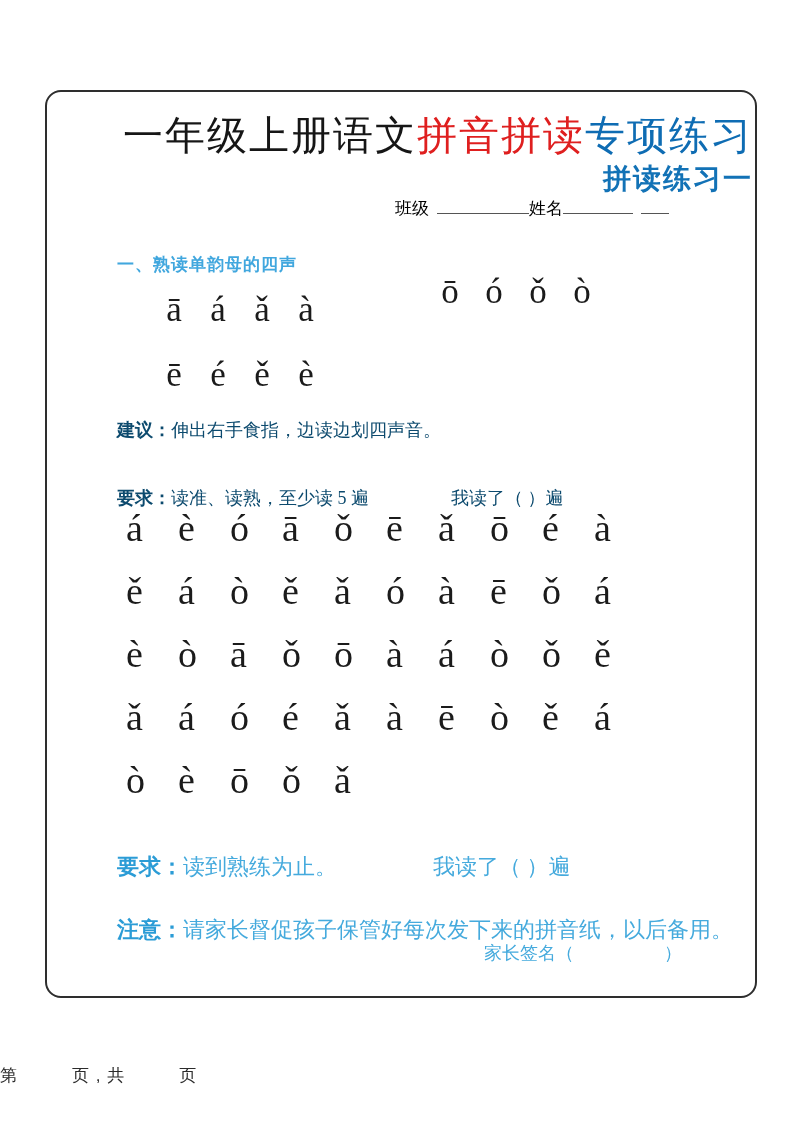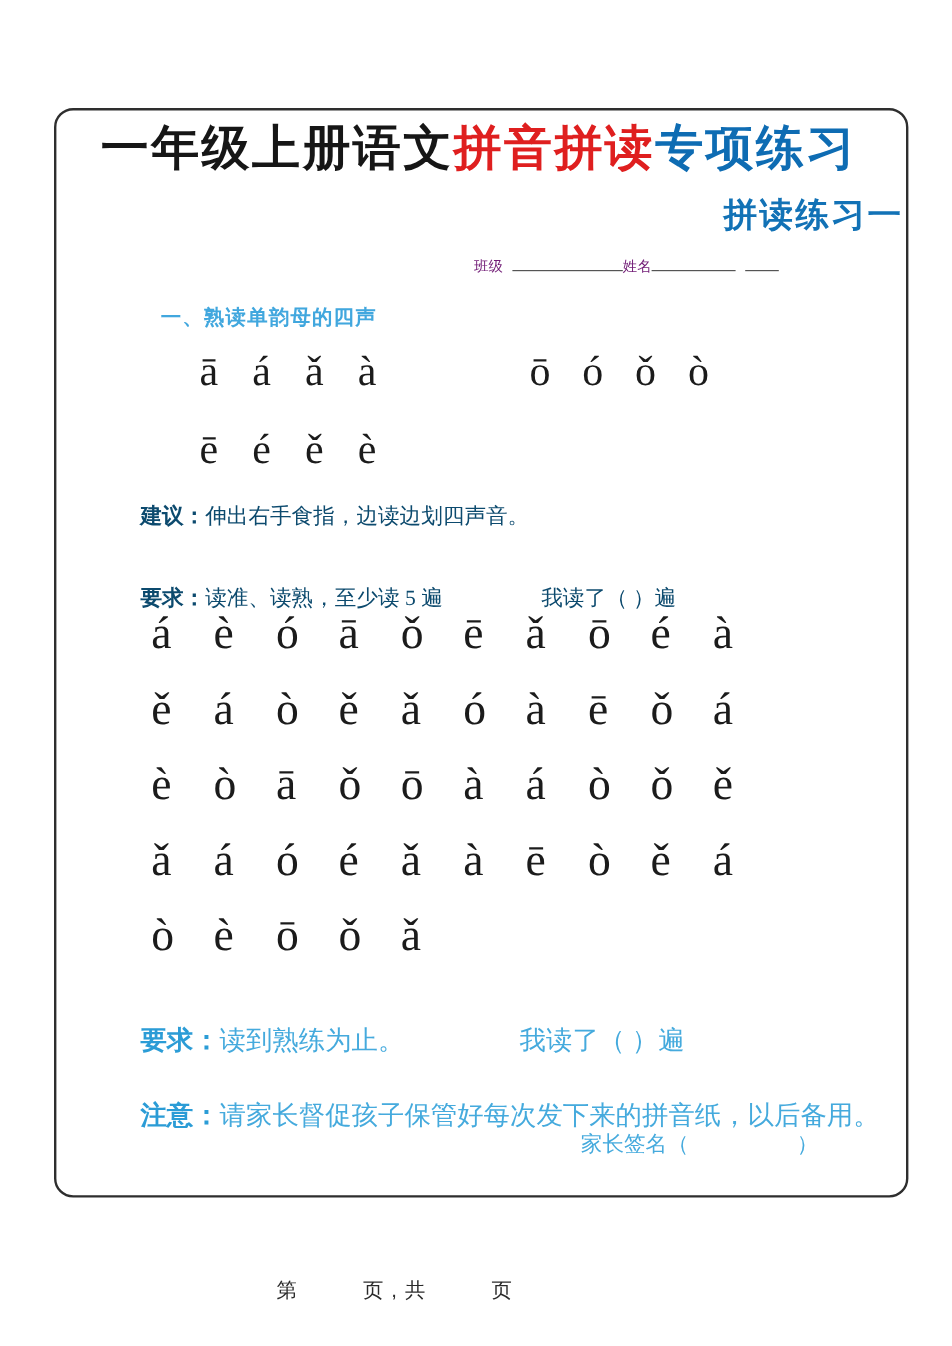--- a/index.html
+++ b/index.html
@@ -11,59 +11,58 @@
     overflow:hidden;
   }
   .border-box {
     position:absolute; left:45px; top:90px;
     width:708px; height:904px;
     border:2px solid #2e2e2e;
     border-radius:16px;
     background:#ffffff;
   }
   .title {
-    position:absolute; left:45px; top:96px; width:708px;
-    text-align:center;
-    font-size:40px; font-weight:700; letter-spacing:2px;
+    position:absolute; left:45px; top:108px; width:708px;
+    text-align:right;
+    font-size:40px; font-weight:400; letter-spacing:2px;
     white-space:nowrap;
   }
   .title .t-black { color:#161616; }
   .title .t-red   { color:#df1f1f; }
   .title .t-blue  { color:#0e6cb3; }
   .subtitle {
     position:absolute; left:45px; top:160px; width:708px;
     text-align:right;
     font-size:28px; font-weight:900; letter-spacing:2px;
     color:#1272b6;
   }
   .class-name-line {
-    position:absolute; left:395px; top:208px;
-    font-size:12px; color:#701a75; white-space:nowrap;
+    position:absolute; left:395px; top:196px;
+    font-size:17px; color:#000000; white-space:nowrap;
   }
   .blank {
     display:inline-block;
     border-bottom:1.5px solid #555;
     height:17px; vertical-align:baseline;
   }
   .blank.b1 { width:92px; margin-left:8px; }
   .blank.b2 { width:70px; }
   .blank.b3 { width:28px; margin-left:8px; }
   .section-heading {
     position:absolute; left:117px; top:253px;
     font-size:17px; font-weight:bold; color:#41a7de;
     letter-spacing:1px;
-    margin-left:17px;
   }
   .tone-line { position:absolute; height:48px; }
   .tone-line .letter {
     display:inline-block; width:44px; text-align:center;
     font-size:35px; color:#1b1b1b;
   }
   #tone-line1-g1 { left:152px; top:290px; }
-  #tone-line1-g2 { left:428px; top:290px; }
+  #tone-line1-g2 { left:428px; top:272px; }
   #tone-line2-g1 { left:152px; top:355px; }
   .advice-line, .req-line {
     position:absolute; left:117px; width:580px;
     font-size:18px; color:#0c4a6e; white-space:nowrap;
   }
   .advice-line { top:418px; }
   .req-line { top:486px; }
   .bold-label { font-weight:bold; }
   .right-part { position:absolute; left:334px; top:0; }
   .practice-grid { position:absolute; left:126px; top:496px; }
@@ -79,21 +78,21 @@
   .blue-line .bold-label { color:#2b9cd6; }
   #bottom-req { top:852px; }
   #bottom-req .right-part { left:316px; }
   #bottom-notice { top:897px;margin-top:18px; }
   .signature-line {
     position:absolute; left:484px; top:941px;
     font-size:18px; color:#45aadd; white-space:nowrap;
   }
   .page-footer {
     position:absolute; left:0; top:1064px; width:658px;
-    text-align:center; font-size:17px; color:#2b2b2b;
+    text-align:left; font-size:17px; color:#2b2b2b;
     font-family:"Liberation Sans", sans-serif;
     letter-spacing:1px;
   }
 </style>
 </head>
 <body>
 
 <div class="page">
 
   <div class="border-box"></div>

